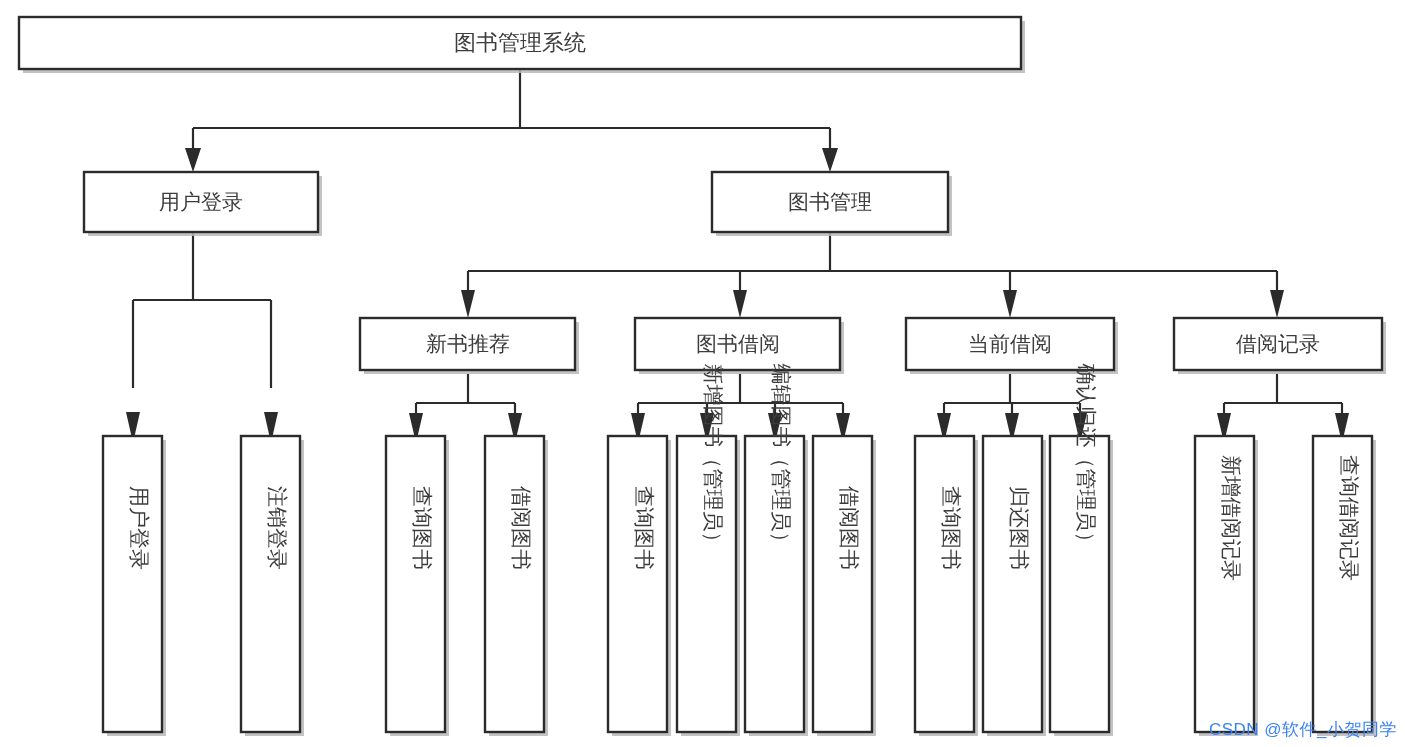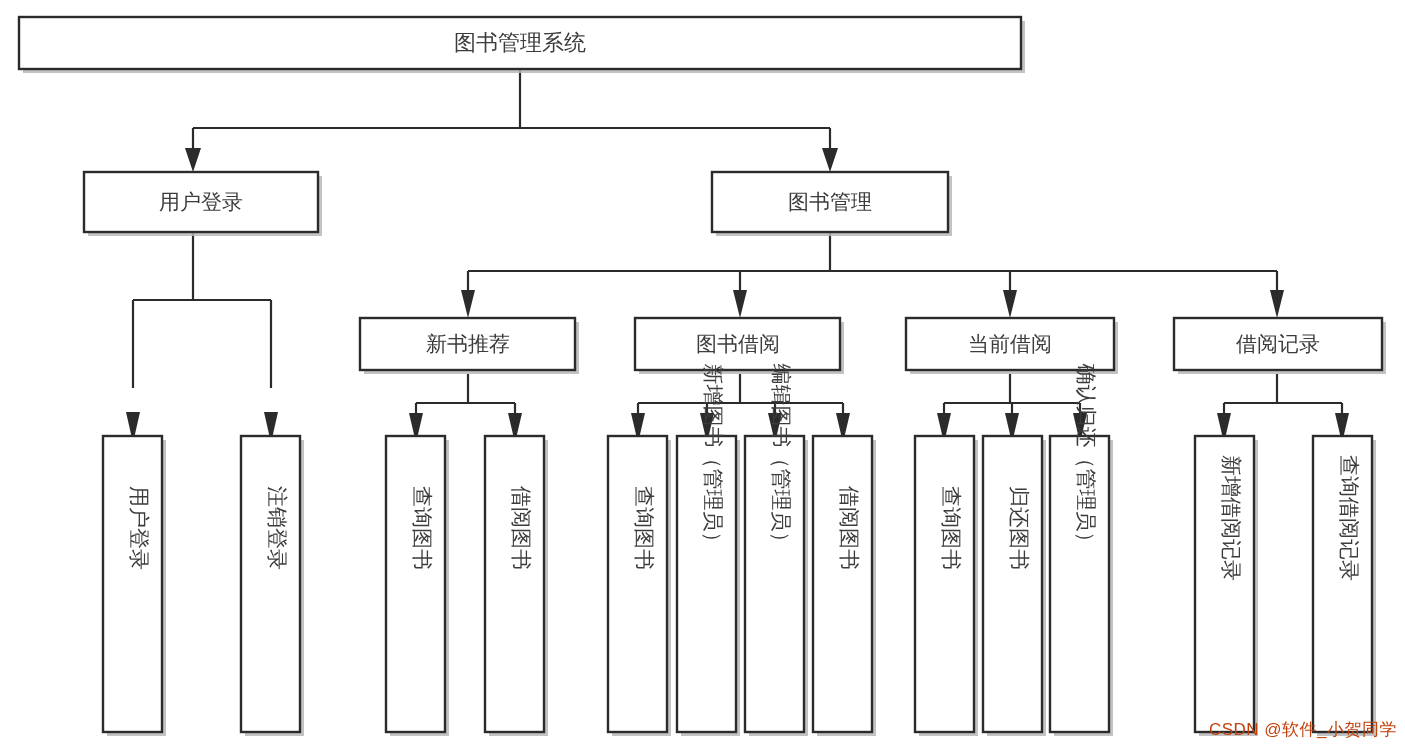--- a/index.html
+++ b/index.html
@@ -60,21 +60,21 @@
   .arrow-head {
     fill: #2b2b2b;
     stroke: none;
   }
   .watermark {
     position: absolute;
     right: 8px;
     bottom: 6px;
     font-family: "Liberation Sans", "DejaVu Sans", sans-serif;
     font-size: 17px;
-    color: #c2410c;
+    color: #3b82f6;
     letter-spacing: 0.5px;
     white-space: nowrap;
     user-select: none;
   }
 </style>
 </head>
 <body>
 
 <div id="diagram-root">
 

